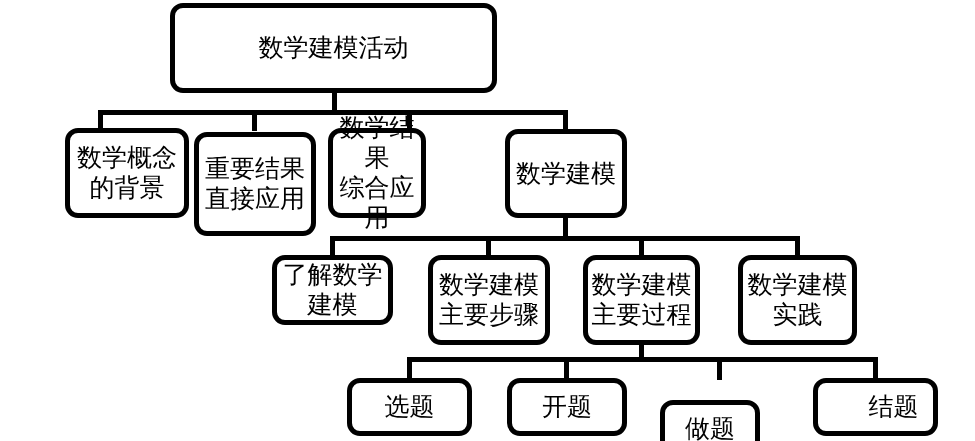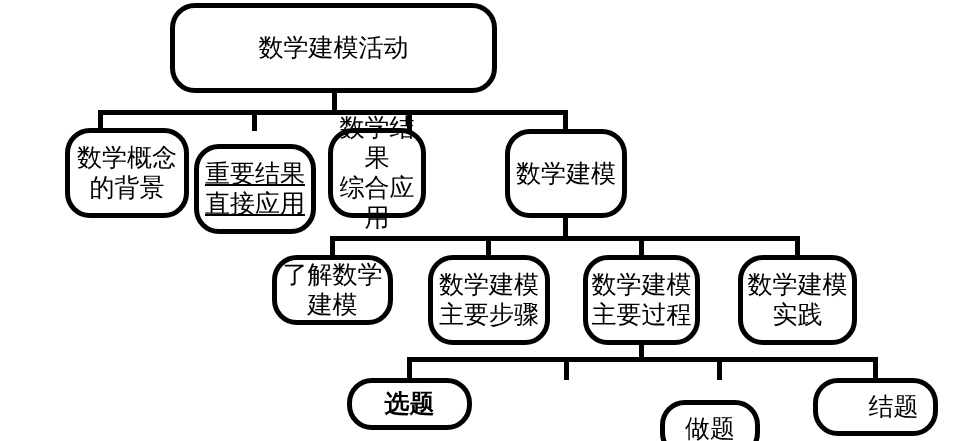--- a/index.html
+++ b/index.html
@@ -12,21 +12,21 @@
     width: 975px;
     height: 441px;
     background: #ffffff;
     font-family: "DejaVu Sans", sans-serif;
     overflow: hidden;
   }
   .node {
     position: absolute;
     box-sizing: border-box;
     border: 5px solid #000000;
-    border-radius: 25px;
+    border-radius: 13px;
     background: #ffffff;
     color: #000000;
     display: flex;
     align-items: center;
     justify-content: center;
     text-align: center;
     white-space: pre-line;
     font-size: 25px;
     line-height: 30px;
     z-index: 2;
@@ -46,21 +46,21 @@
 
   <div class="conn" style="left:332px; top:91px; width:5px; height:23px;"></div>
   <div class="conn" style="left:98px;  top:110px; width:470px; height:5px;"></div>
   <div class="conn" style="left:98px;  top:110px; width:5px; height:21px;"></div>
   <div class="conn" style="left:252px; top:110px; width:5px; height:21px;"></div>
   <div class="conn" style="left:407px; top:110px; width:5px; height:21px;"></div>
   <div class="conn" style="left:563px; top:110px; width:5px; height:21px;"></div>
 
   <div class="node" style="left:38px;  top:128px; width:124px; height:90px;margin-left:27px;">数学概念
 的背景</div>
-  <div class="node" style="left:194px; top:144px; width:122px; height:90px;text-decoration:underline;">重要结果
+  <div class="node" style="left:194px; top:132px; width:122px; height:104px;">重要结果
 直接应用</div>
   <div class="node" style="left:328px; top:128px; width:98px; height:90px;">数学结果
 综合应用</div>
   <div class="node" style="left:505px; top:129px; width:122px; height:89px;">数学建模</div>
 
   <div class="conn" style="left:563px; top:215px; width:5px; height:25px;"></div>
   <div class="conn" style="left:330px; top:236px; width:470px; height:5px;"></div>
   <div class="conn" style="left:330px; top:236px; width:5px; height:21px;"></div>
   <div class="conn" style="left:486px; top:236px; width:5px; height:21px;"></div>
   <div class="conn" style="left:639px; top:236px; width:5px; height:21px;"></div>
@@ -75,17 +75,18 @@
   <div class="node" style="left:738px; top:255px; width:119px; height:90px;">数学建模
 实践</div>
 
   <div class="conn" style="left:639px; top:343px; width:5px; height:19px;"></div>
   <div class="conn" style="left:407px; top:357px; width:471px; height:5px;"></div>
   <div class="conn" style="left:407px; top:357px; width:5px; height:23px;"></div>
   <div class="conn" style="left:564px; top:357px; width:5px; height:23px;"></div>
   <div class="conn" style="left:717px; top:357px; width:5px; height:23px;"></div>
   <div class="conn" style="left:873px; top:357px; width:5px; height:23px;"></div>
 
-  <div class="node" style="left:347px; top:378px; width:125px; height:52px;font-weight:bold;">选题</div>
+  <div class="node" style="left:347px; top:378px; width:125px; height:58px;">选题</div>
+  <div class="node" style="left:507px; top:378px; width:120px; height:58px;">开题</div>
   <div class="node" style="left:660px; top:400px; width:100px; height:58px;text-align:right;">做题</div>
   <div class="node" style="left:813px; top:378px; width:125px; height:58px;padding-left:36px;">结题</div>
 
 </div>
 
 </body></html>

